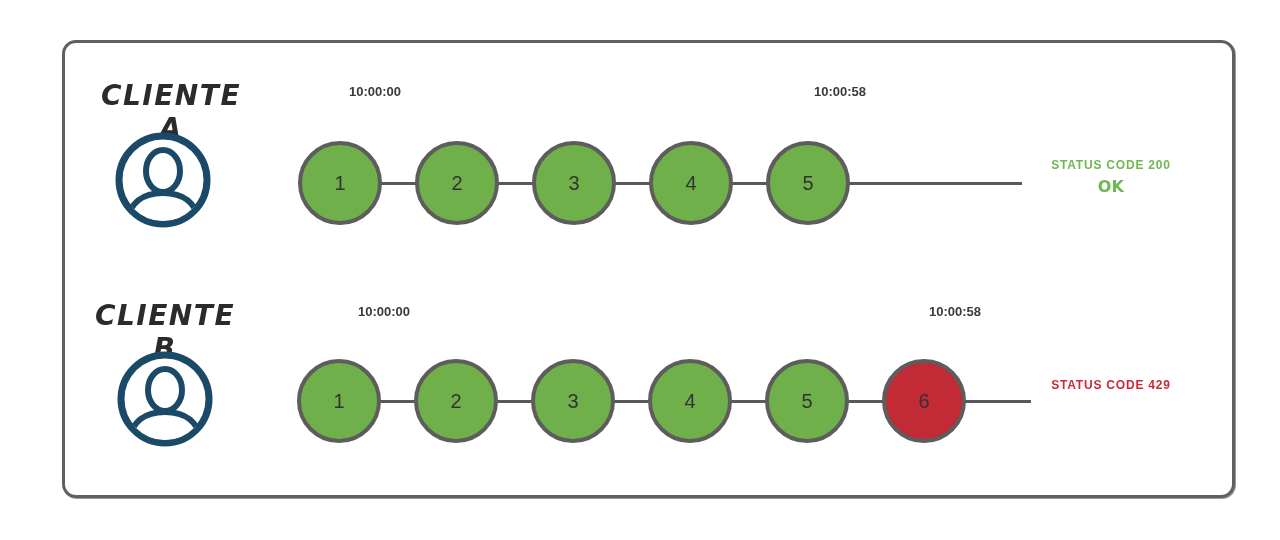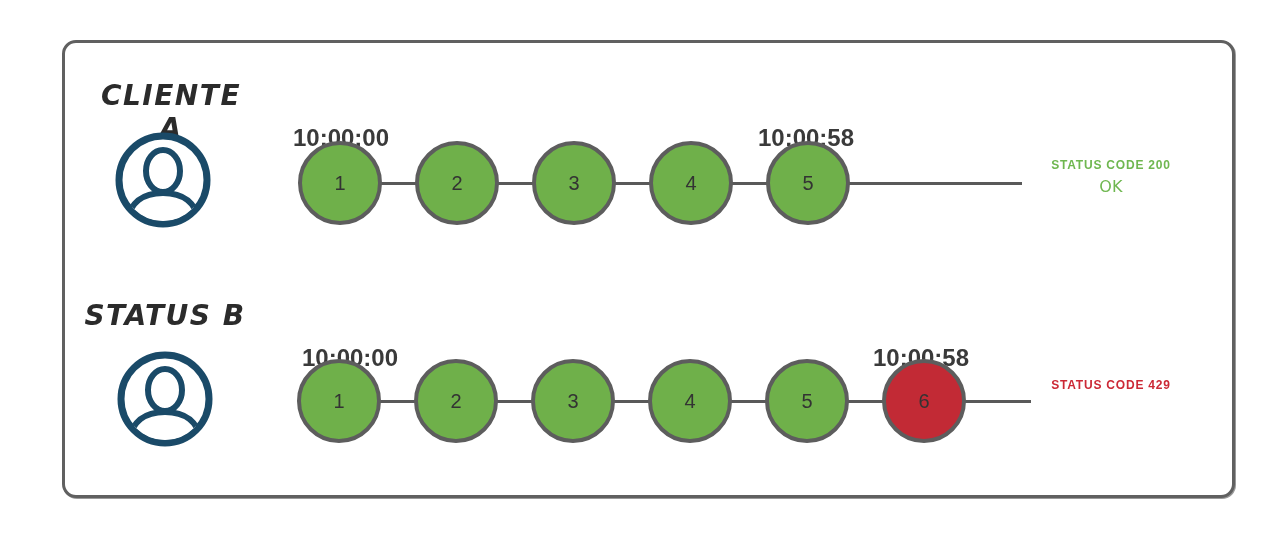--- a/index.html
+++ b/index.html
@@ -44,25 +44,24 @@
     position: absolute;
     width: 100px;
     height: 100px;
   }
   #clientA-icon { left: 113px; top: 130px; }
   #clientB-icon { left: 115px; top: 349px; }
 
   .timestamp {
     position: absolute;
     width: 120px;
-    text-align: center;
+    text-align: right;
     font-weight: 700;
-    font-size: 24px;
+    font-size: 13px;
     color: var(--timestamp-text, #3a3a3a);
-    margin-top: 40px;
   }
   #rowA-start { left: 281px; top: 84px; }
   #rowA-end   { left: 746px; top: 84px; }
   #rowB-start { left: 290px; top: 304px; }
   #rowB-end   { left: 861px; top: 304px; }
 
   .timeline-line {
     position: absolute;
     height: 3px;
     background: var(--line, #595959);
@@ -99,21 +98,21 @@
   #rowA-status { top: 155px; }
   #rowB-status { top: 375px; }
   .status-code {
     font-size: 12px;
     font-weight: 700;
     letter-spacing: 0.8px;
   }
   .status-message {
     font-family: "DejaVu Sans", sans-serif;
     font-size: 16px;
-    font-weight: 400;
+    font-weight: 700;
     letter-spacing: 0.2px;
   }
 </style>
 </head>
 <body>
 
 <div class="canvas">
   <div class="frame"></div>
 
   <div class="client-label" id="clientA-label">CLIENTE A</div>
@@ -141,21 +140,21 @@
       <div class="circle" style="left: 234px; background: rgb(111, 176, 74);">3</div>
       <div class="circle" style="left: 351px; background: rgb(111, 176, 74);">4</div>
       <div class="circle" style="left: 468px; background: rgb(111, 176, 74);">5</div>
     </div>
 
   <div class="status-block" id="rowA-status" style="color: rgb(111, 183, 80);">
     <div class="status-code">STATUS CODE 200</div>
     <div class="status-message">OK</div>
   </div>
 
-  <div class="client-label" id="clientB-label">STATUS B</div>
+  <div class="client-label" id="clientB-label">CLIENTE B</div>
 
   <svg class="user-icon" id="clientB-icon" viewBox="0 0 100 100">
     <defs>
         <clipPath id="clipB">
           <circle cx="50" cy="50" r="41"></circle>
         </clipPath>
       </defs>
     <circle cx="50" cy="50" r="44" fill="#ffffff" stroke="#1a4a68" stroke-width="7"></circle>
     <g clip-path="url(#clipB)">
       <path d="M12 100 C15 70 32 63 50 63 C68 63 85 70 88 100 Z" fill="#ffffff" stroke="#1a4a68" stroke-width="6"></path>

